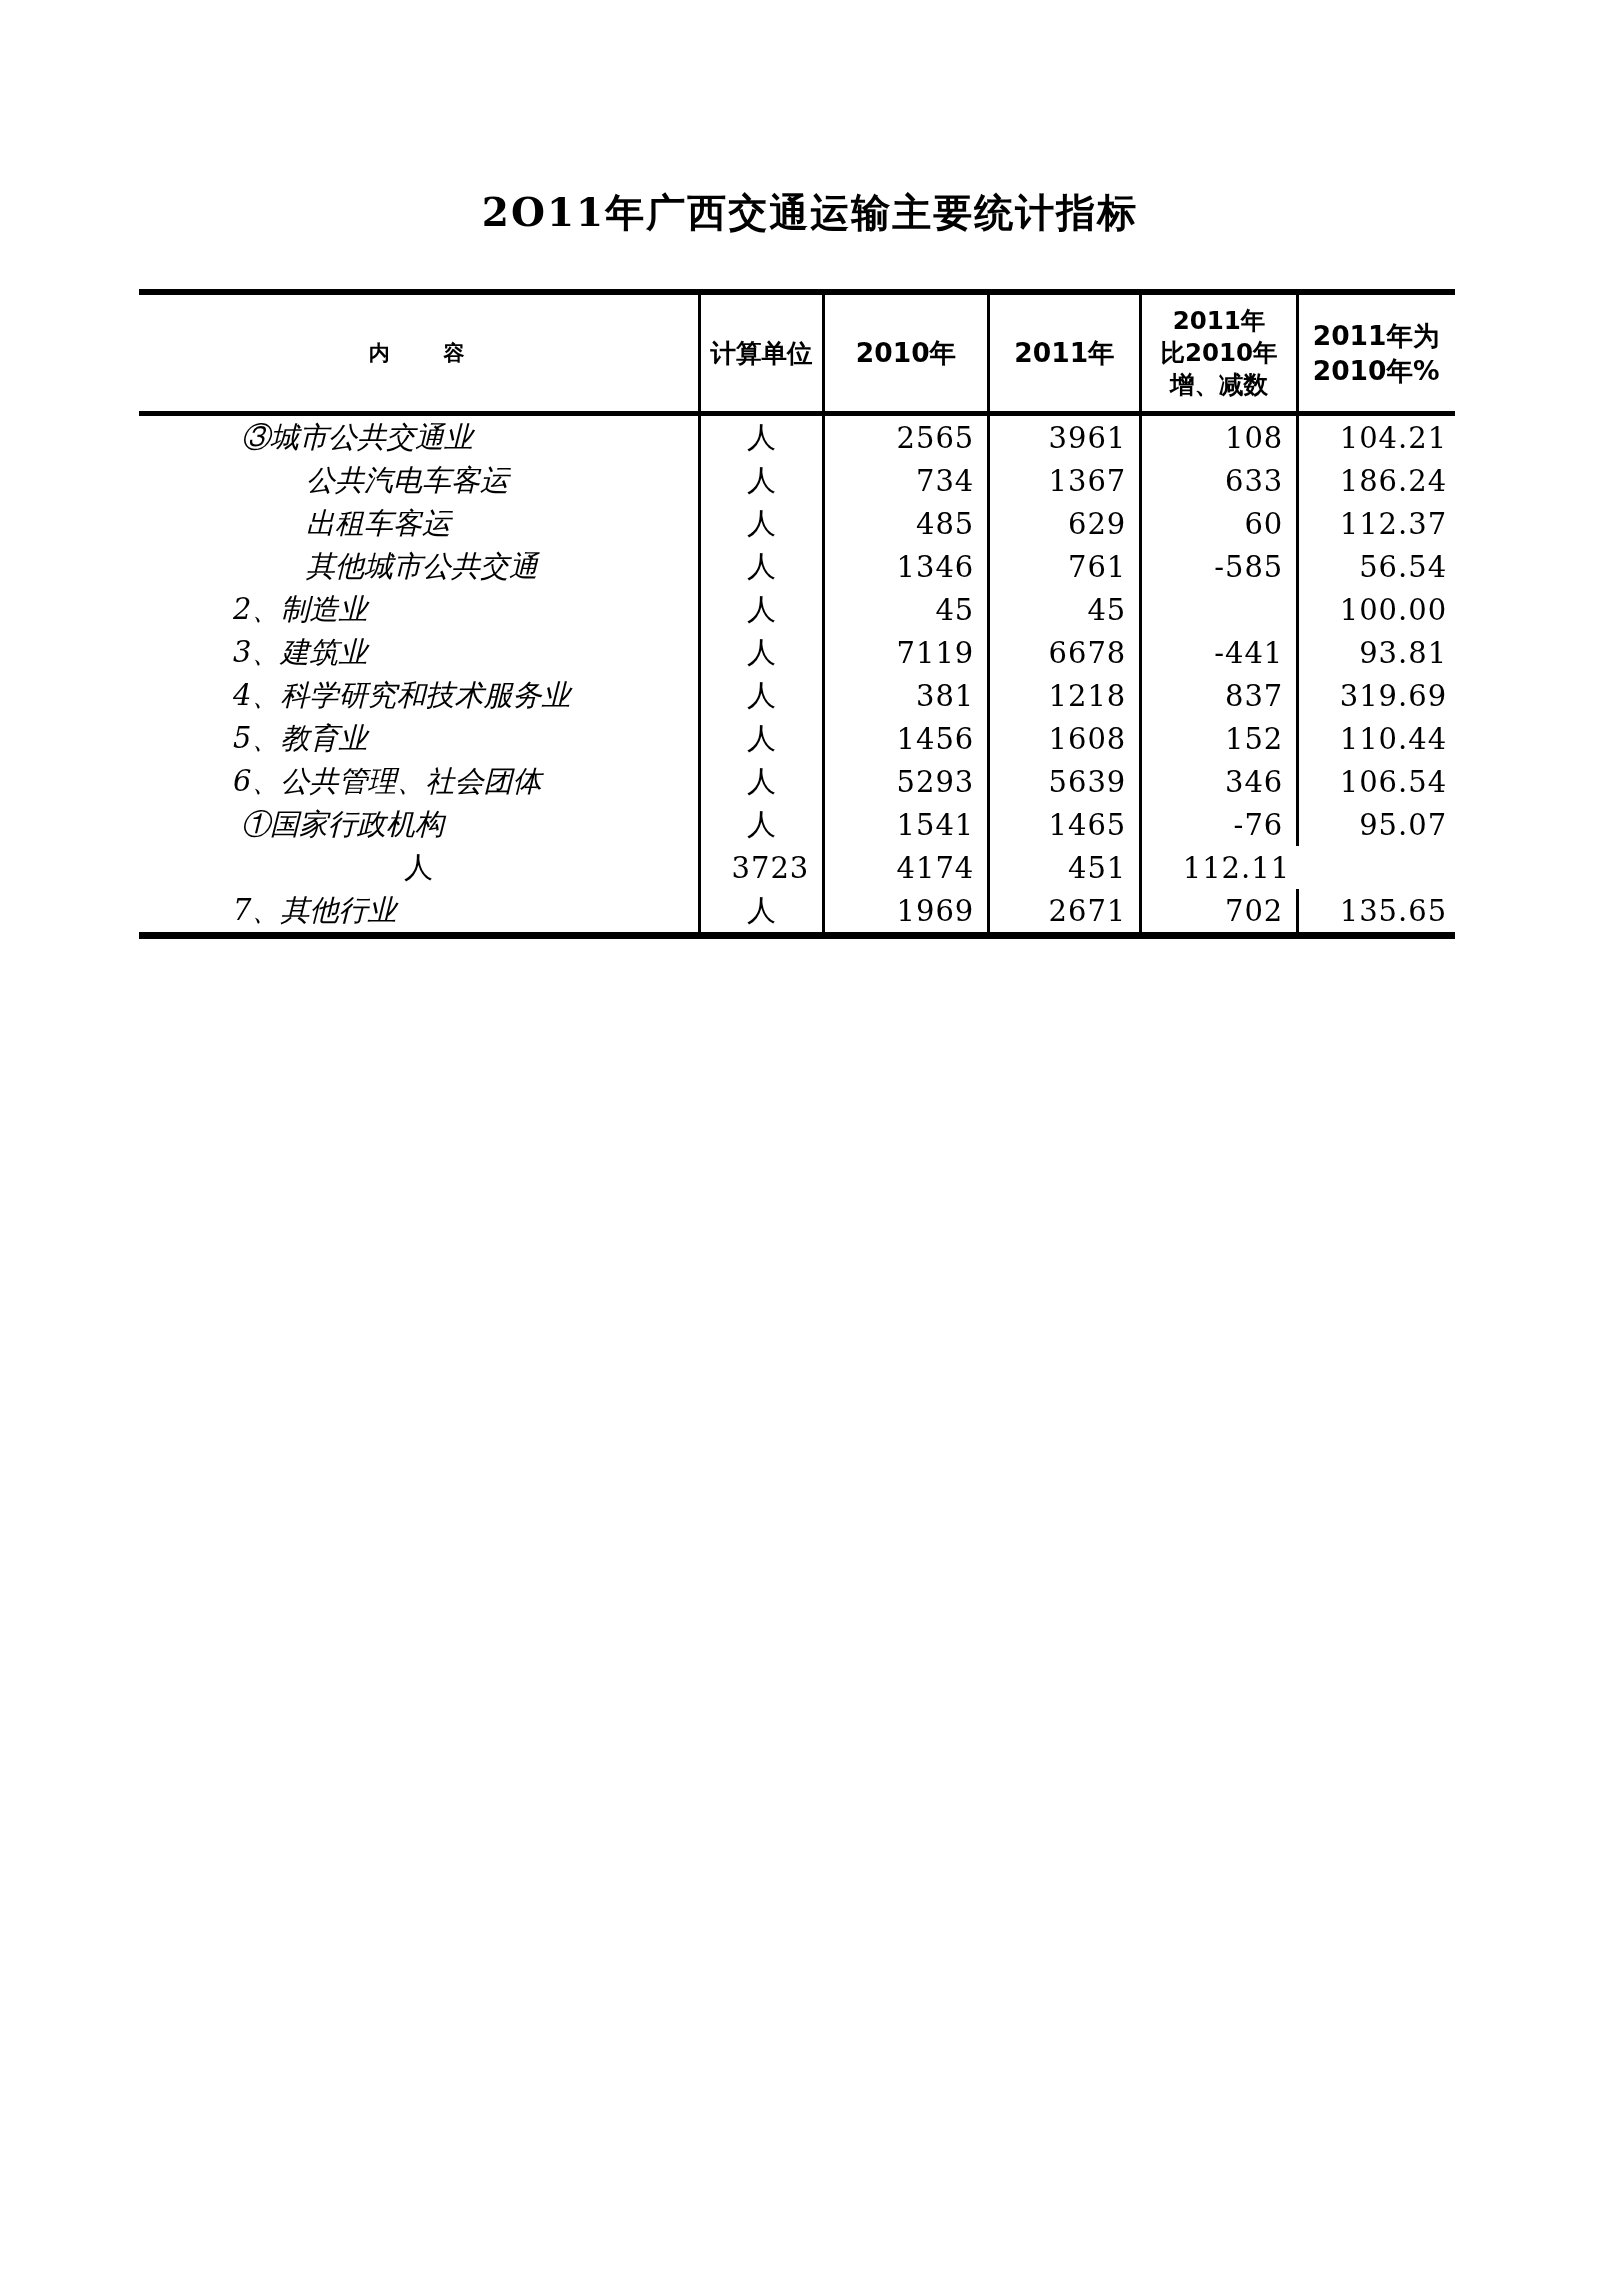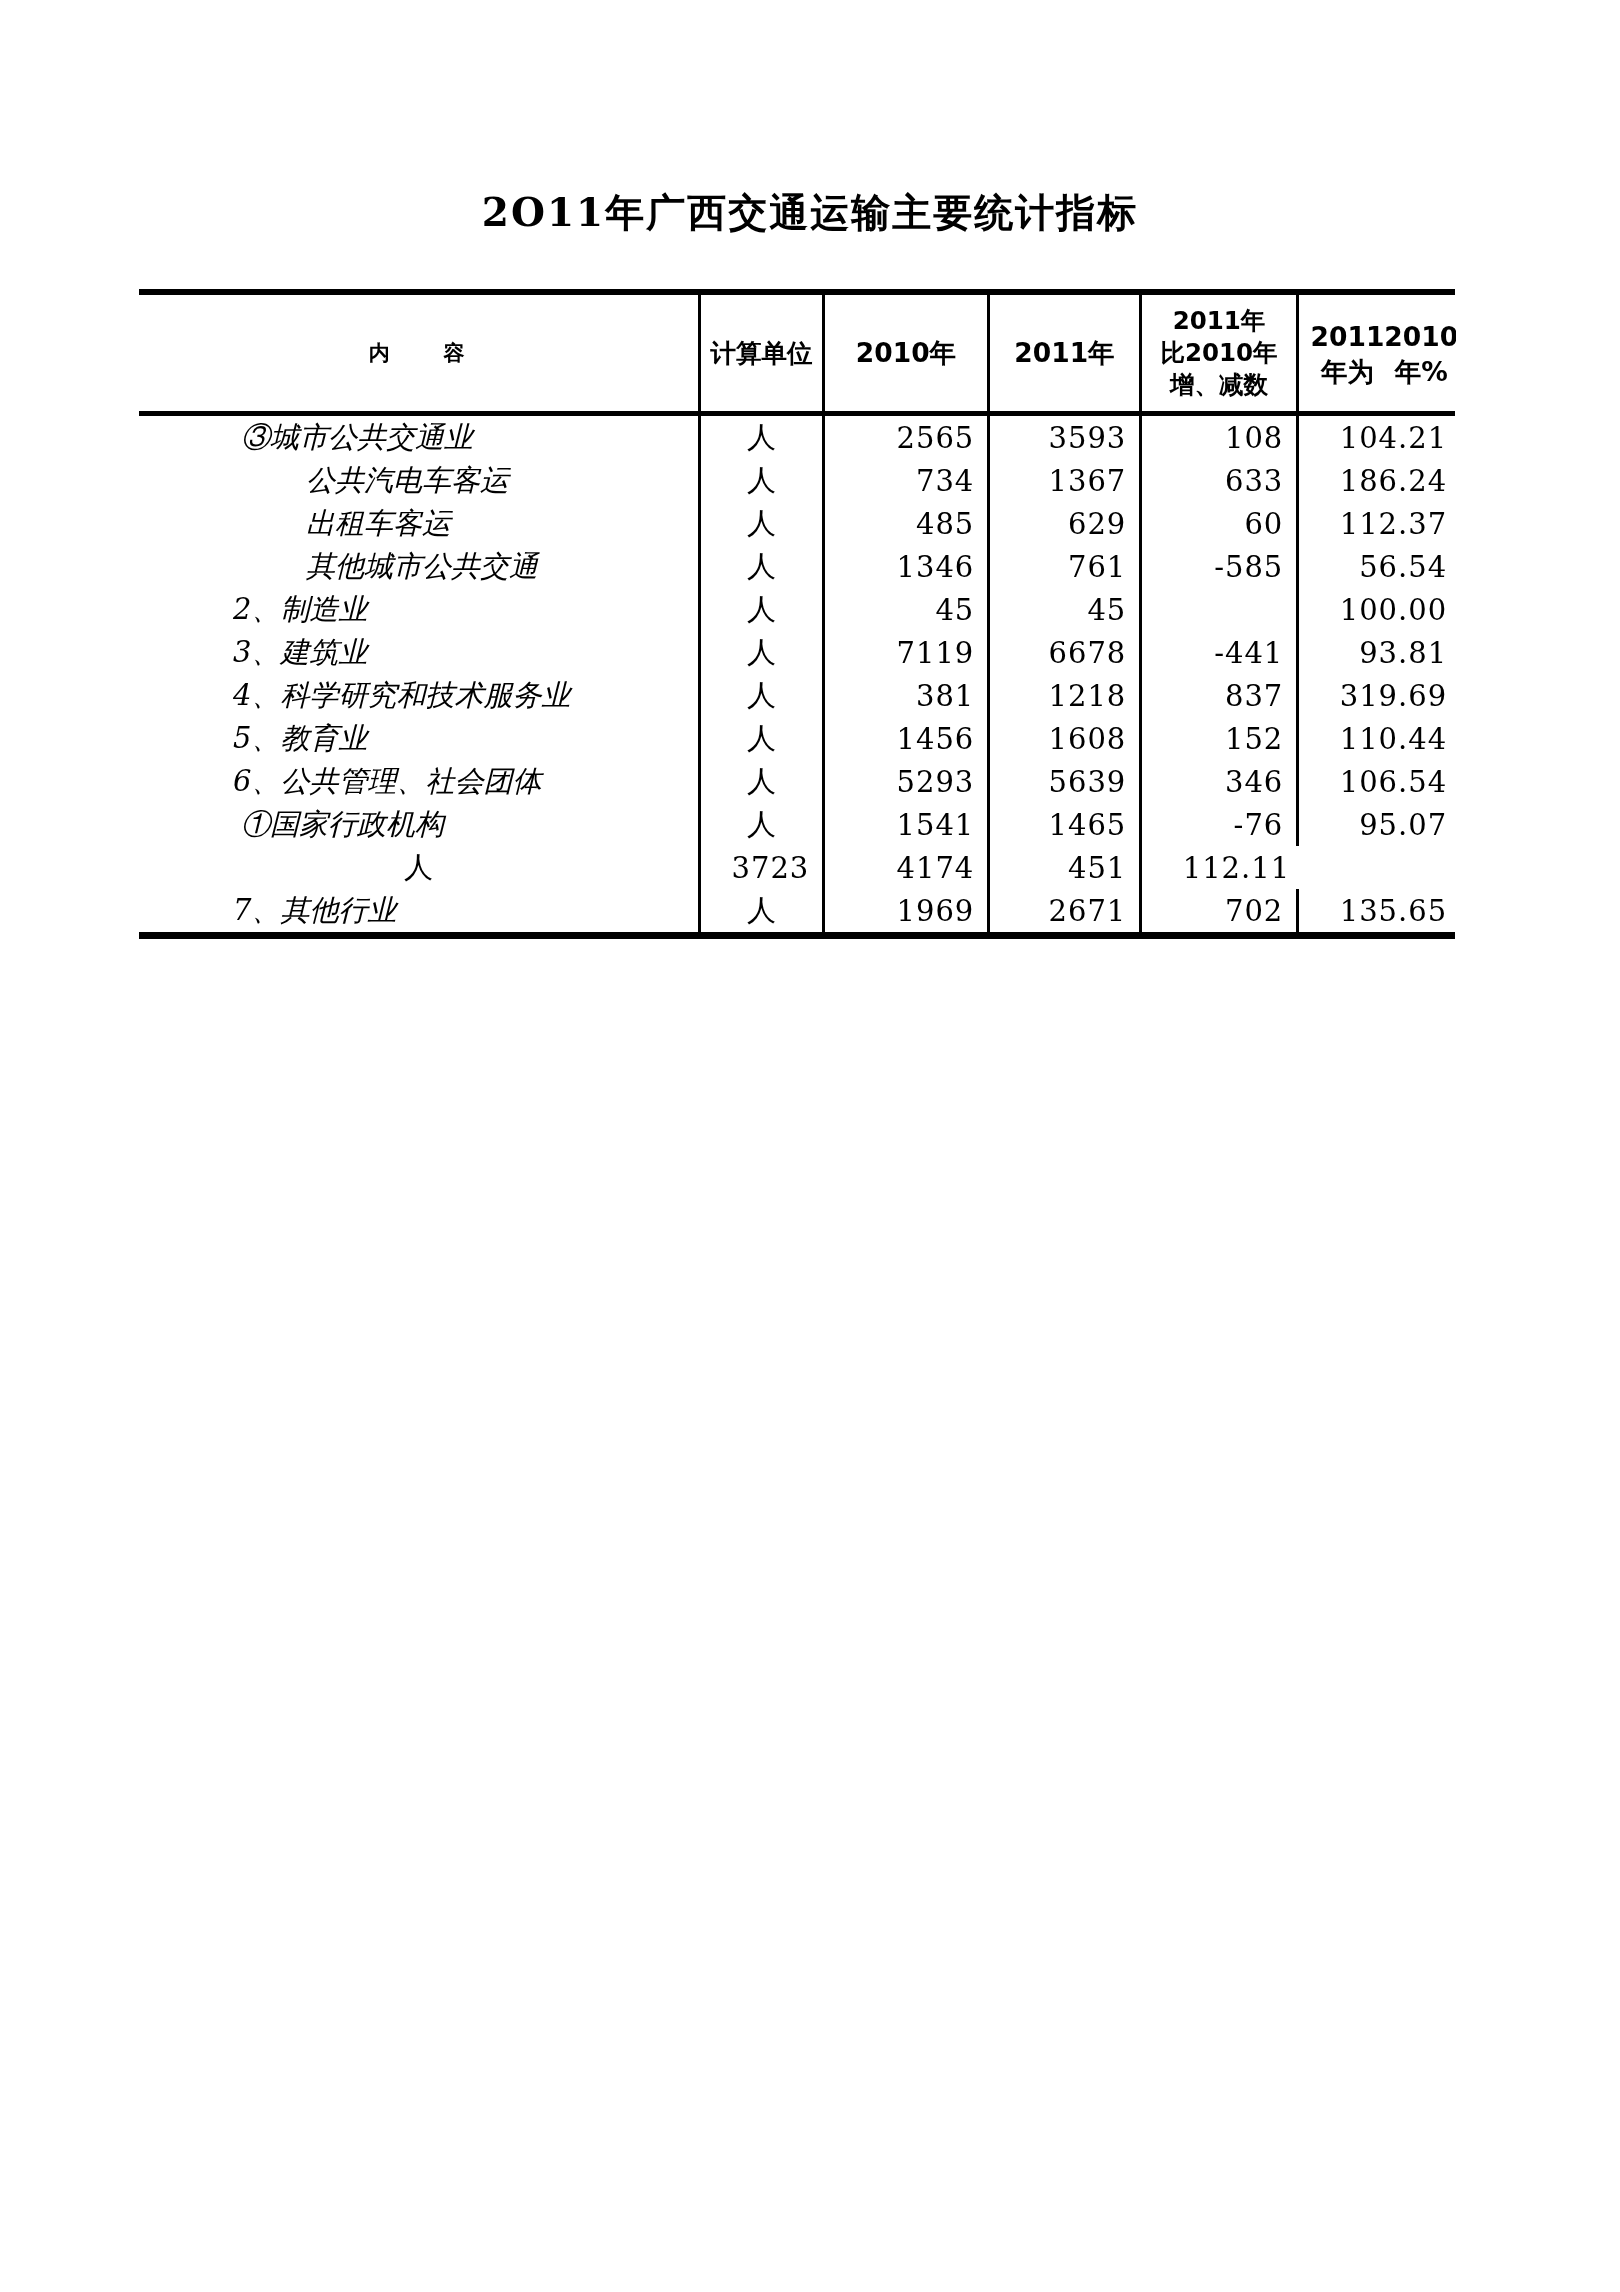--- a/index.html
+++ b/index.html
@@ -45,21 +45,21 @@
   .hcell {
     justify-content: center;
     text-align: center;
     font-family: "DejaVu Sans", "Liberation Sans", sans-serif;
     font-weight: bold;
   }
   .h-content { font-size: 21px; letter-spacing: 3.9px; }
   .h-unit { font-size: 25.5px; }
   .h-year { font-size: 26.5px; }
   .h-diff { font-size: 24.5px; line-height: 32px; flex-direction: column; }
-  .h-pct  { font-size: 26.5px; line-height: 35px; flex-direction: row; align-items: flex-start; padding-left: 13.7px; margin-top: 24px; }
+  .h-pct  { font-size: 26.5px; line-height: 35px; flex-direction: column; align-items: flex-start; padding-left: 13.7px; }
   .h-diff span, .h-pct span { display: block; }
   .label-cell { font-size: 29px; white-space: nowrap; font-style: italic; }
   .indent-num    { padding-left: 94px; }
   .indent-circle { padding-left: 102px; }
   .indent-sub    { padding-left: 167px; }
   .unit-cell { justify-content: center; font-size: 29px; }
   .num-cell { justify-content: flex-end; font-size: 29px; padding-right: 12.7px; letter-spacing: 1px; }
   .pct-cell { padding-right: 8.8px; }
 </style>
 </head>
@@ -84,21 +84,21 @@
       <div class="cell hcell h-pct">
         <span>2011年为</span>
         <span>2010年%</span>
       </div>
     </div>
 
     <div class="grid-row body-row">
       <div class="cell label-cell indent-circle vline">③城市公共交通业</div>
       <div class="cell unit-cell vline">人</div>
       <div class="cell num-cell vline">2565</div>
-      <div class="cell num-cell vline">3593</div>
+      <div class="cell num-cell vline">3961</div>
       <div class="cell num-cell vline">108</div>
       <div class="cell num-cell pct-cell">104.21</div>
     </div>
 
     <div class="grid-row body-row">
       <div class="cell label-cell indent-sub vline">公共汽电车客运</div>
       <div class="cell unit-cell vline">人</div>
       <div class="cell num-cell vline">734</div>
       <div class="cell num-cell vline">1367</div>
       <div class="cell num-cell vline">633</div>

